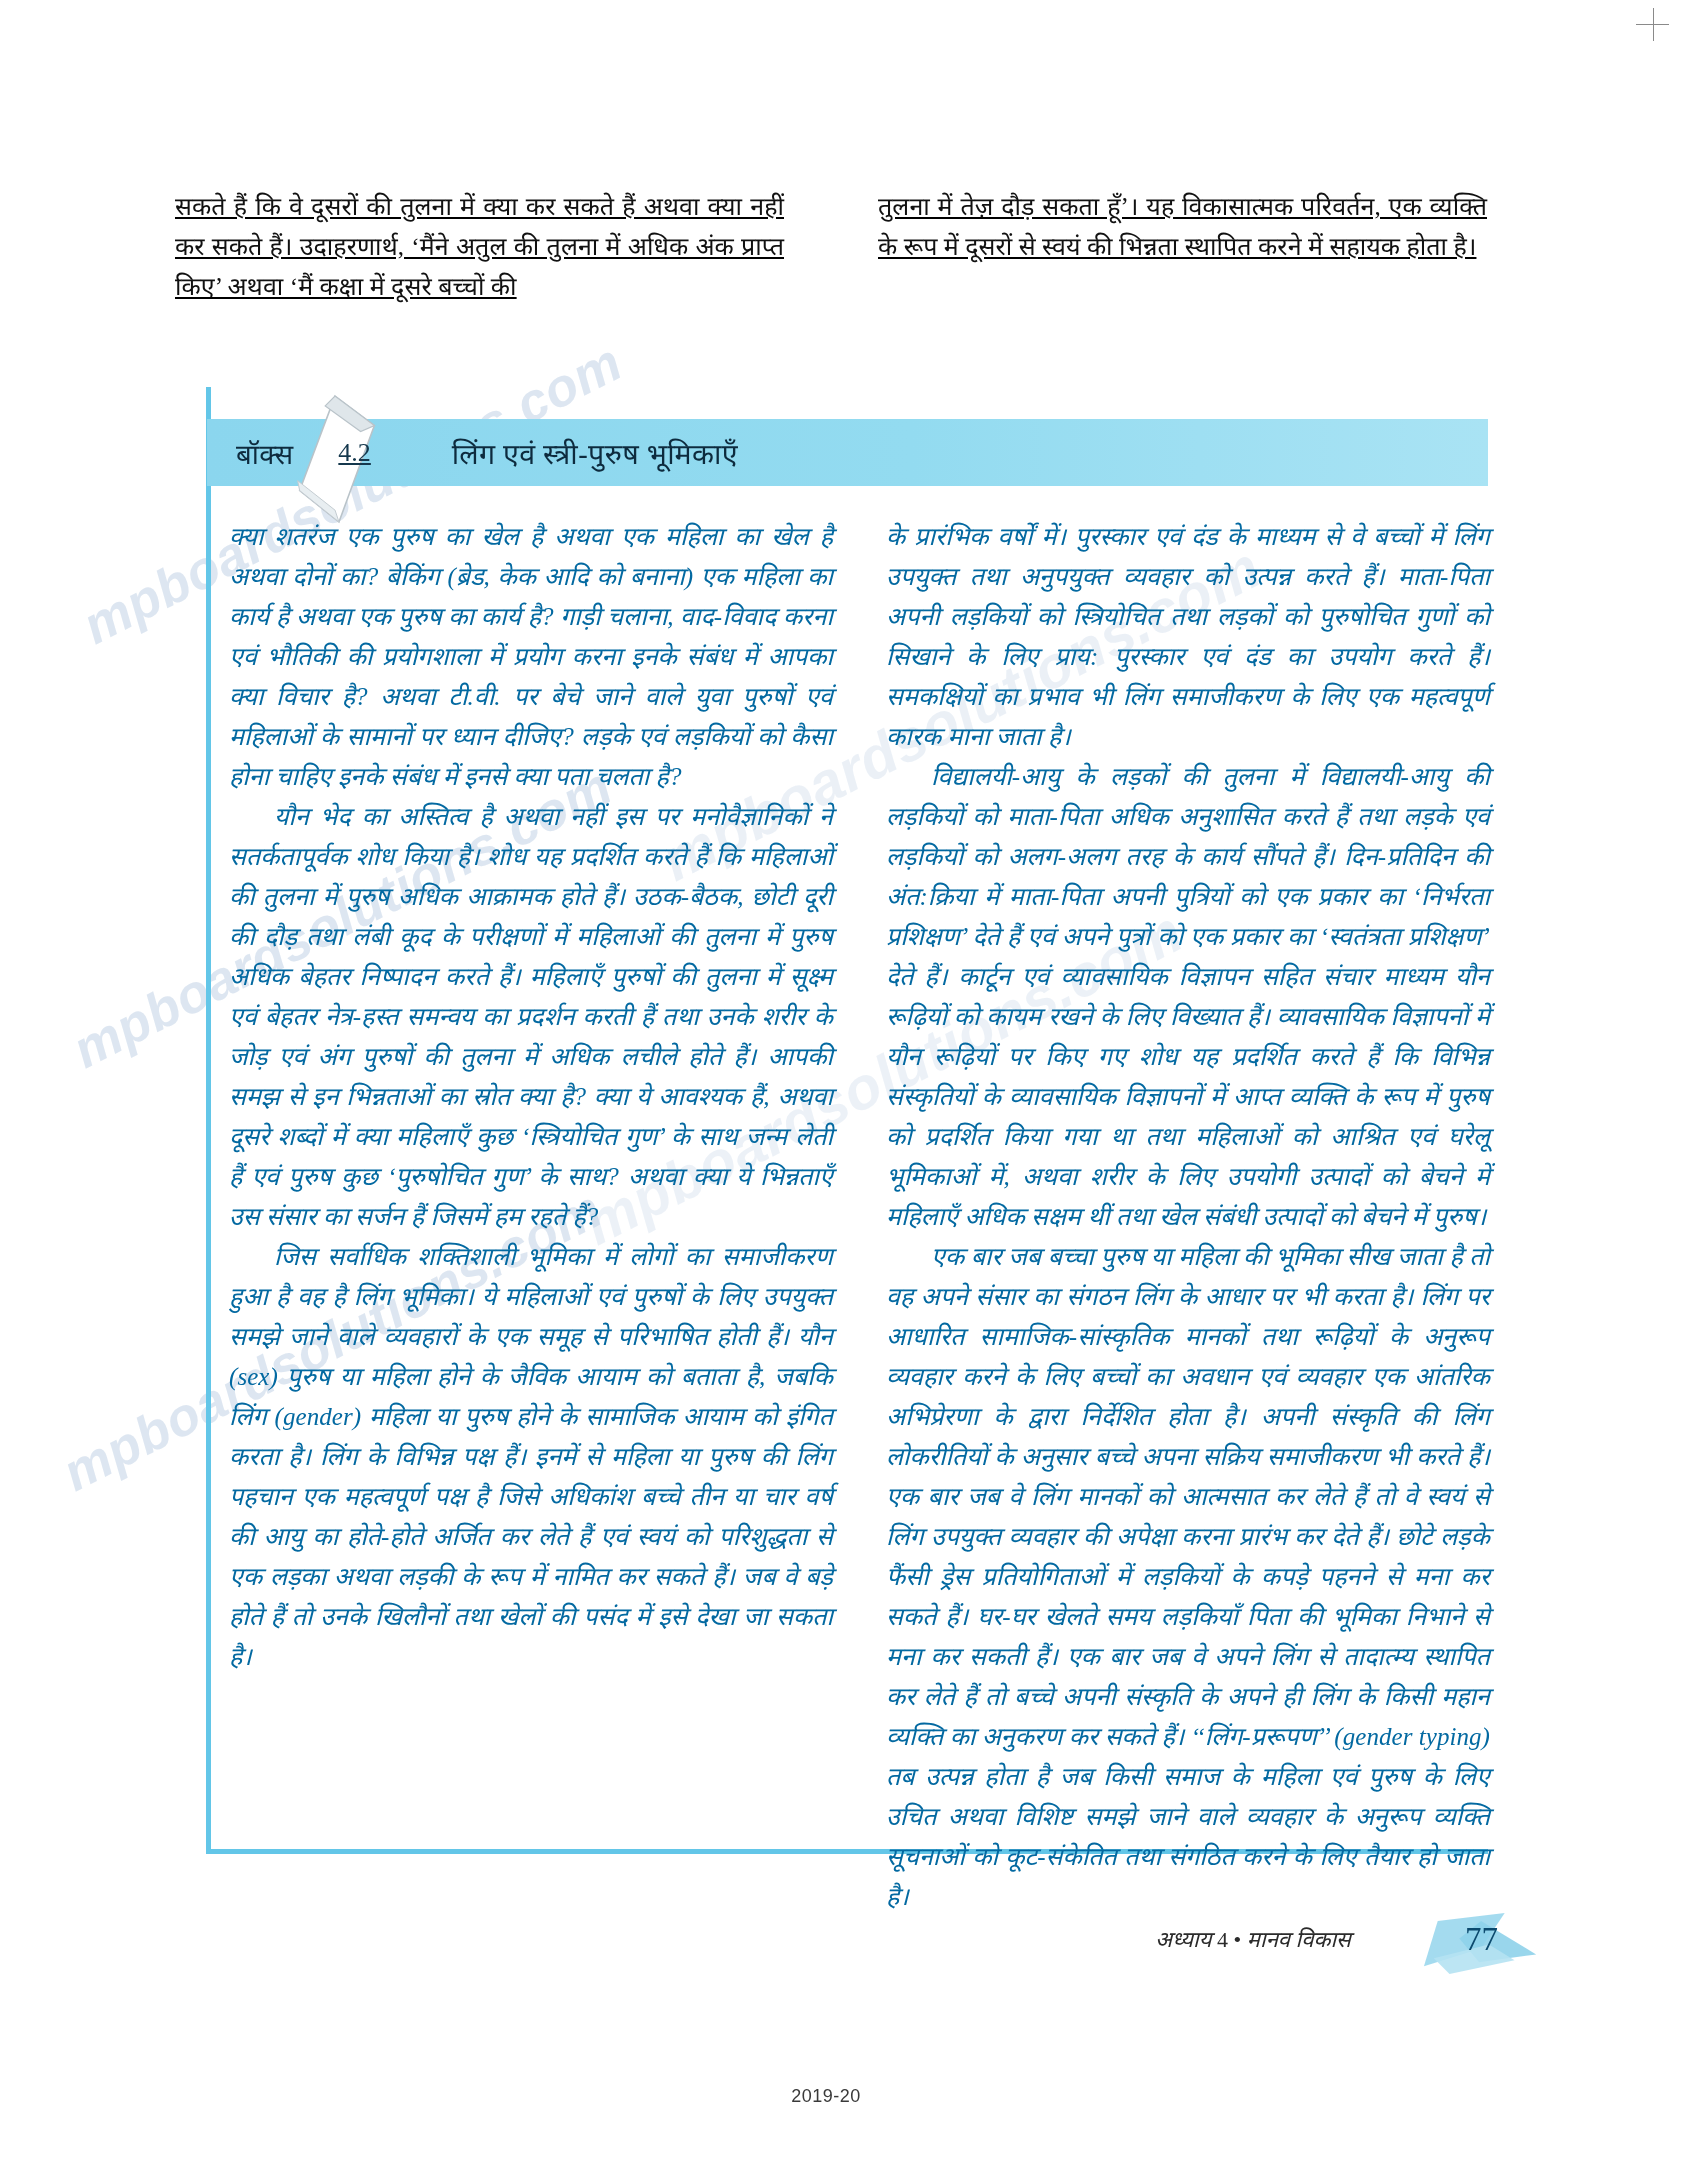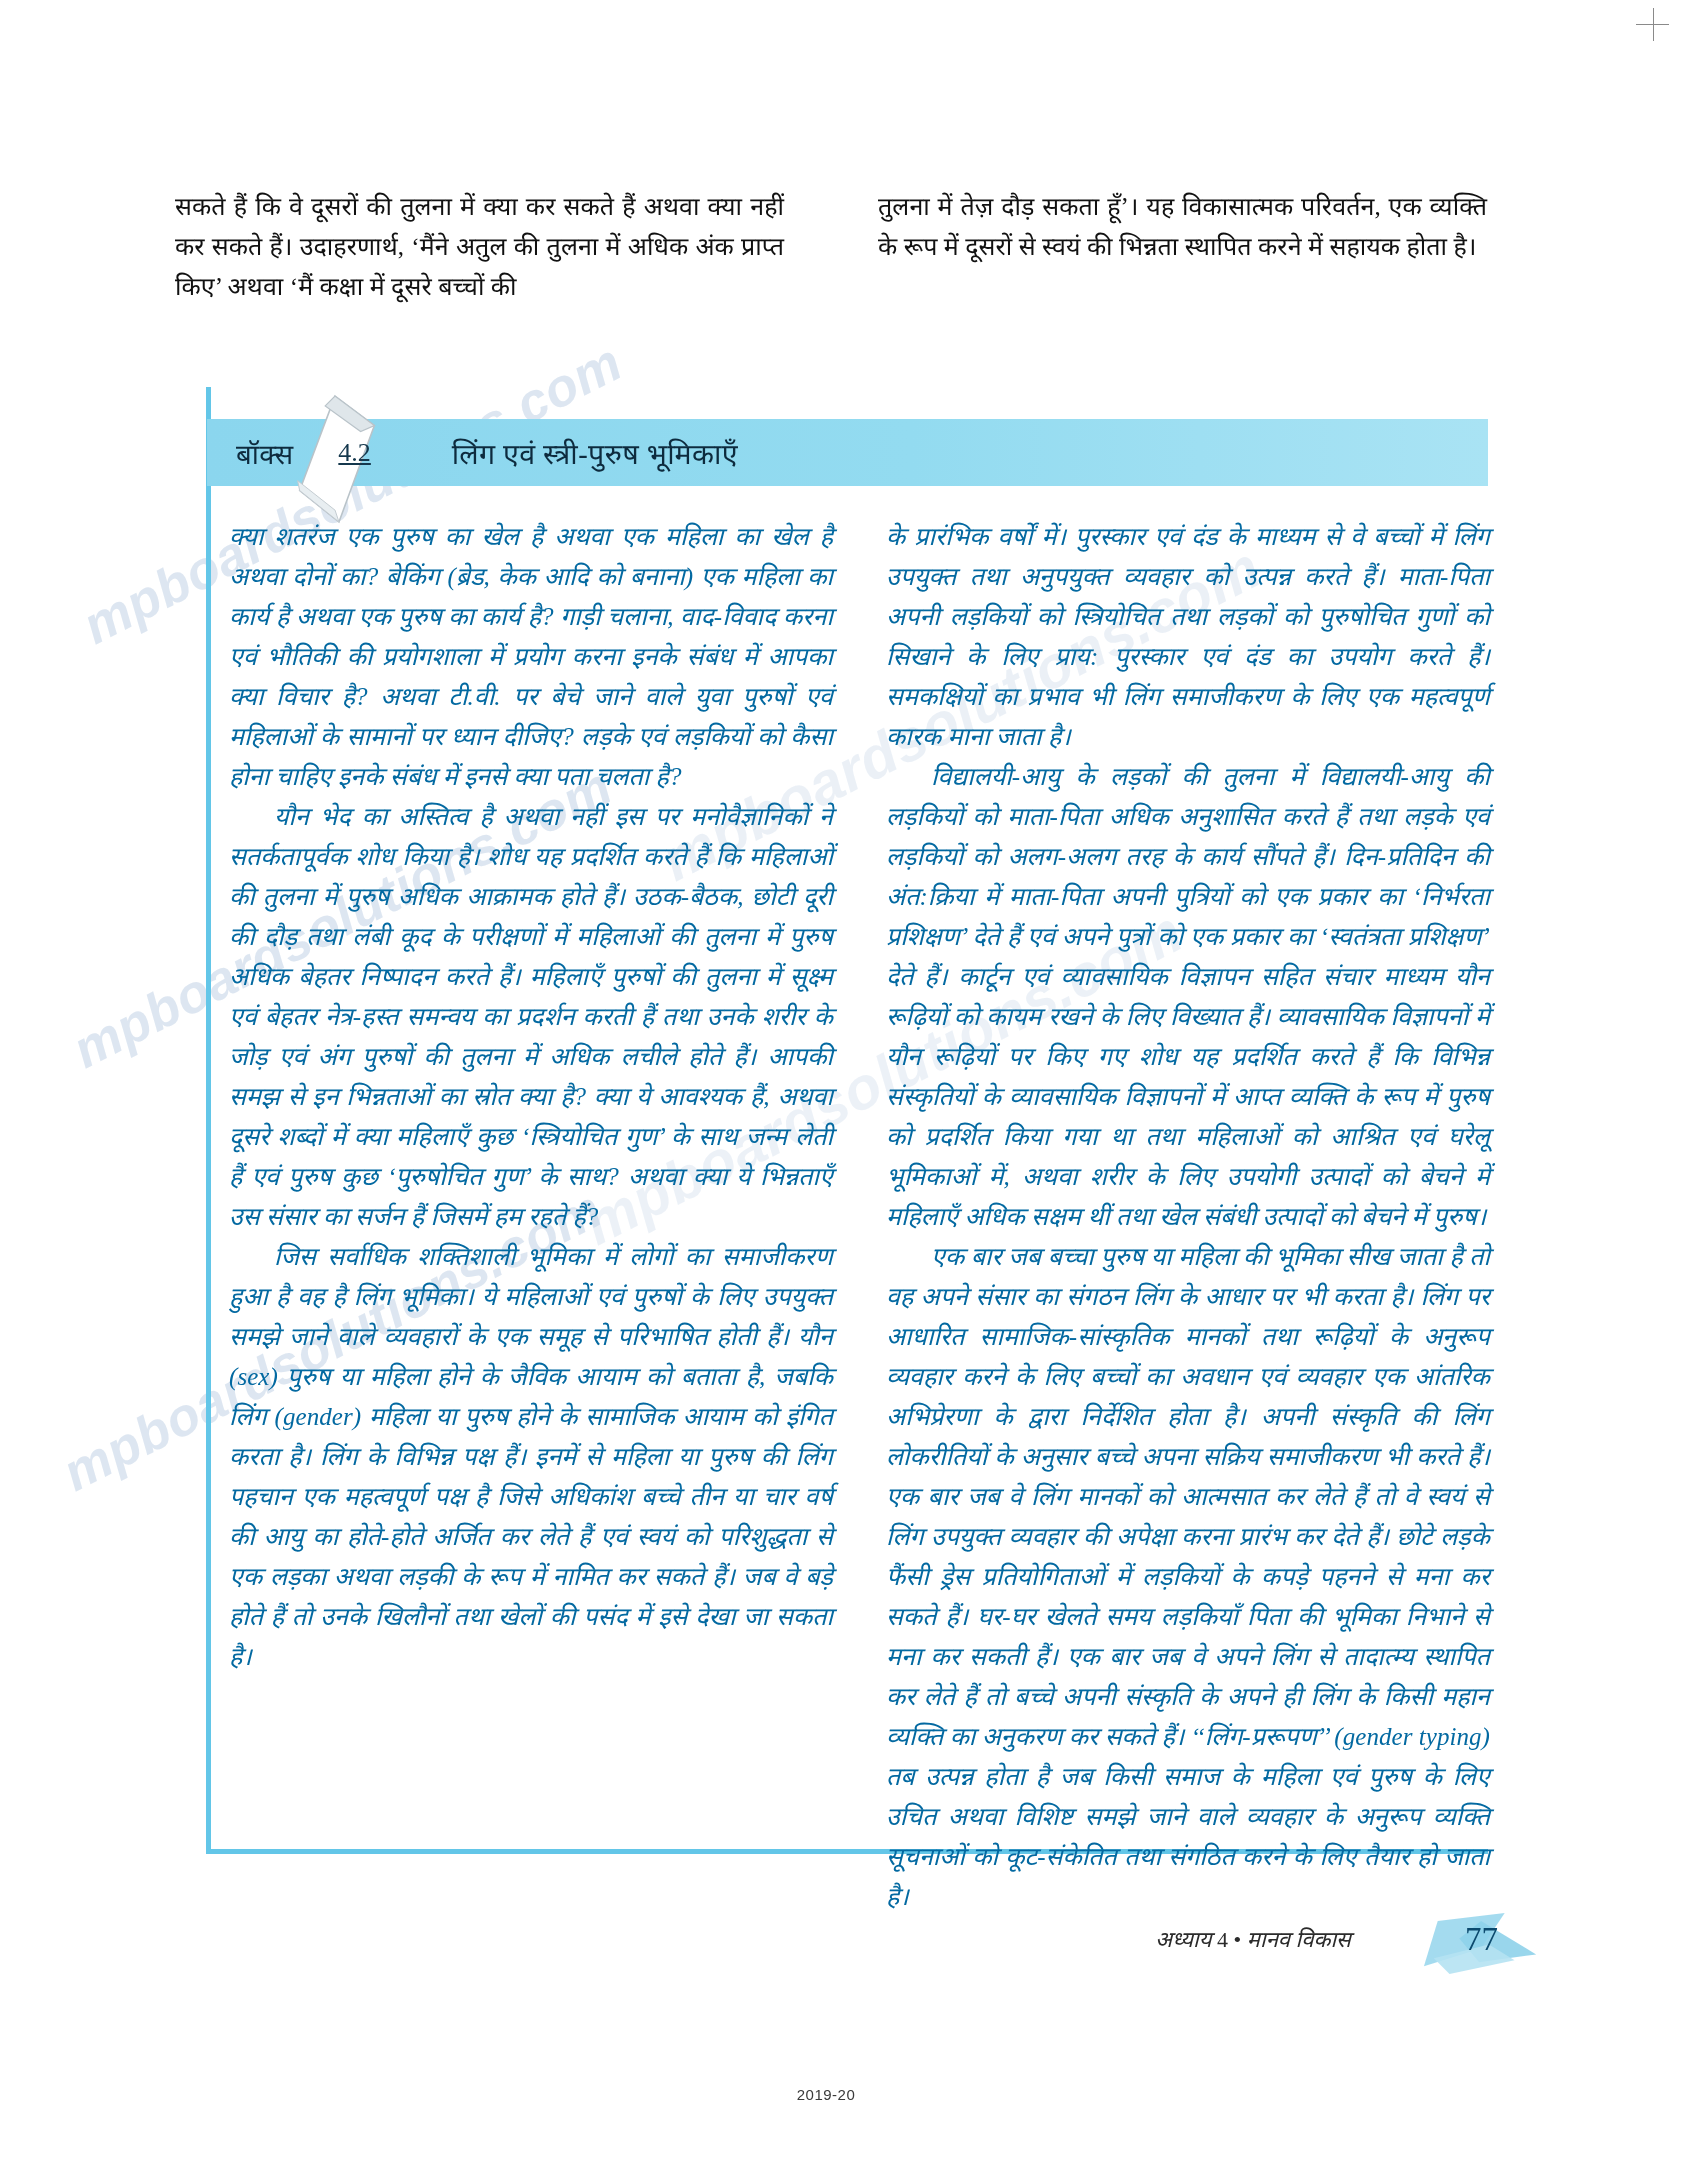--- a/index.html
+++ b/index.html
@@ -59,20 +59,21 @@
   .wm-5 { left: 552px; top: 1044px; font-size: 59px; transform: rotate(-27deg); opacity:.30; }
 
   
   .intro {
     position: absolute;
     left: 175px;
     top: 187px;
     width: 1312px;
     display: flex;
     gap: 94px;
+    text-decoration: underline;
   }
   .intro .col { width: 620px; }
   .intro p {
     margin: 0;
     font-size: 25px;
     line-height: 40px;
     text-align: justify;
     color: #111;
     letter-spacing: 0.1px;
   }
@@ -195,21 +196,21 @@
     z-index: 4;
   }
 
   .yearline {
     position: absolute;
     left: 0;
     top: 2086px;
     width: 1652px;
     text-align: center;
     font-family: "Liberation Sans", sans-serif;
-    font-size: 15px;
+    font-size: 18px;
     color: #3a3a3a;
     letter-spacing: 0.5px;
   }
 </style>
 </head>
 <body>
 
 <div class="crop-mark"></div>
 
 <div class="page">

